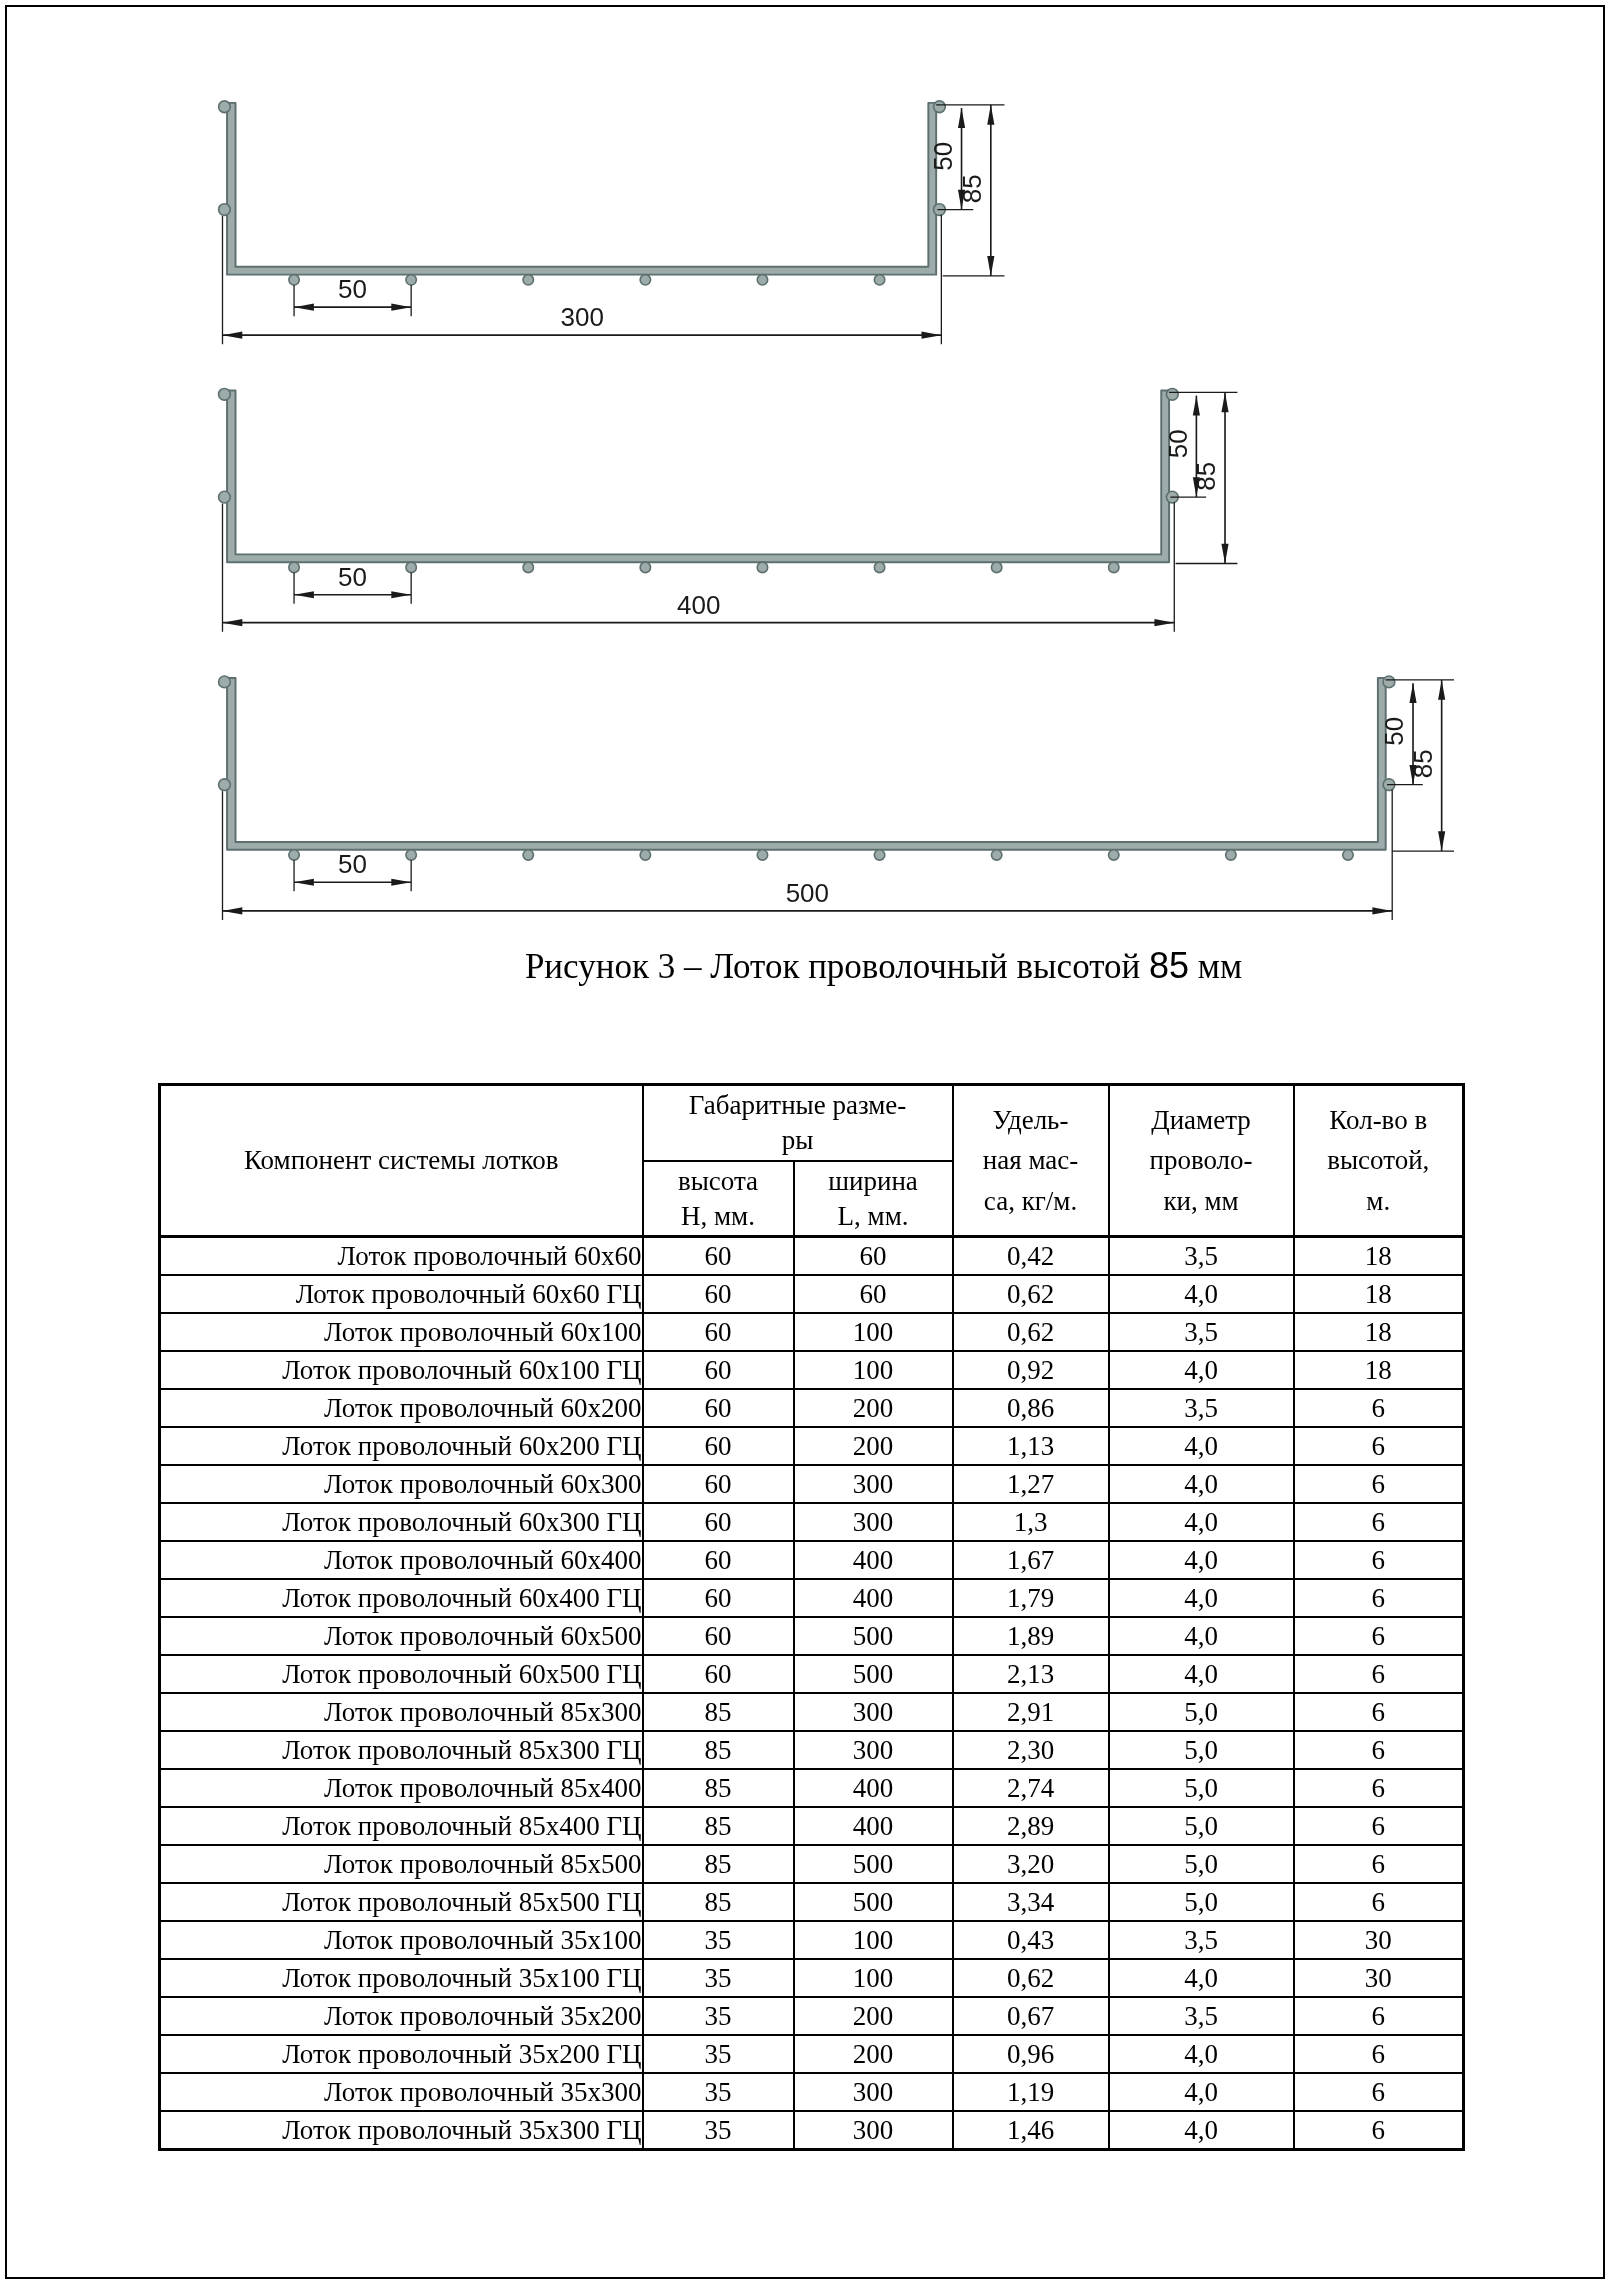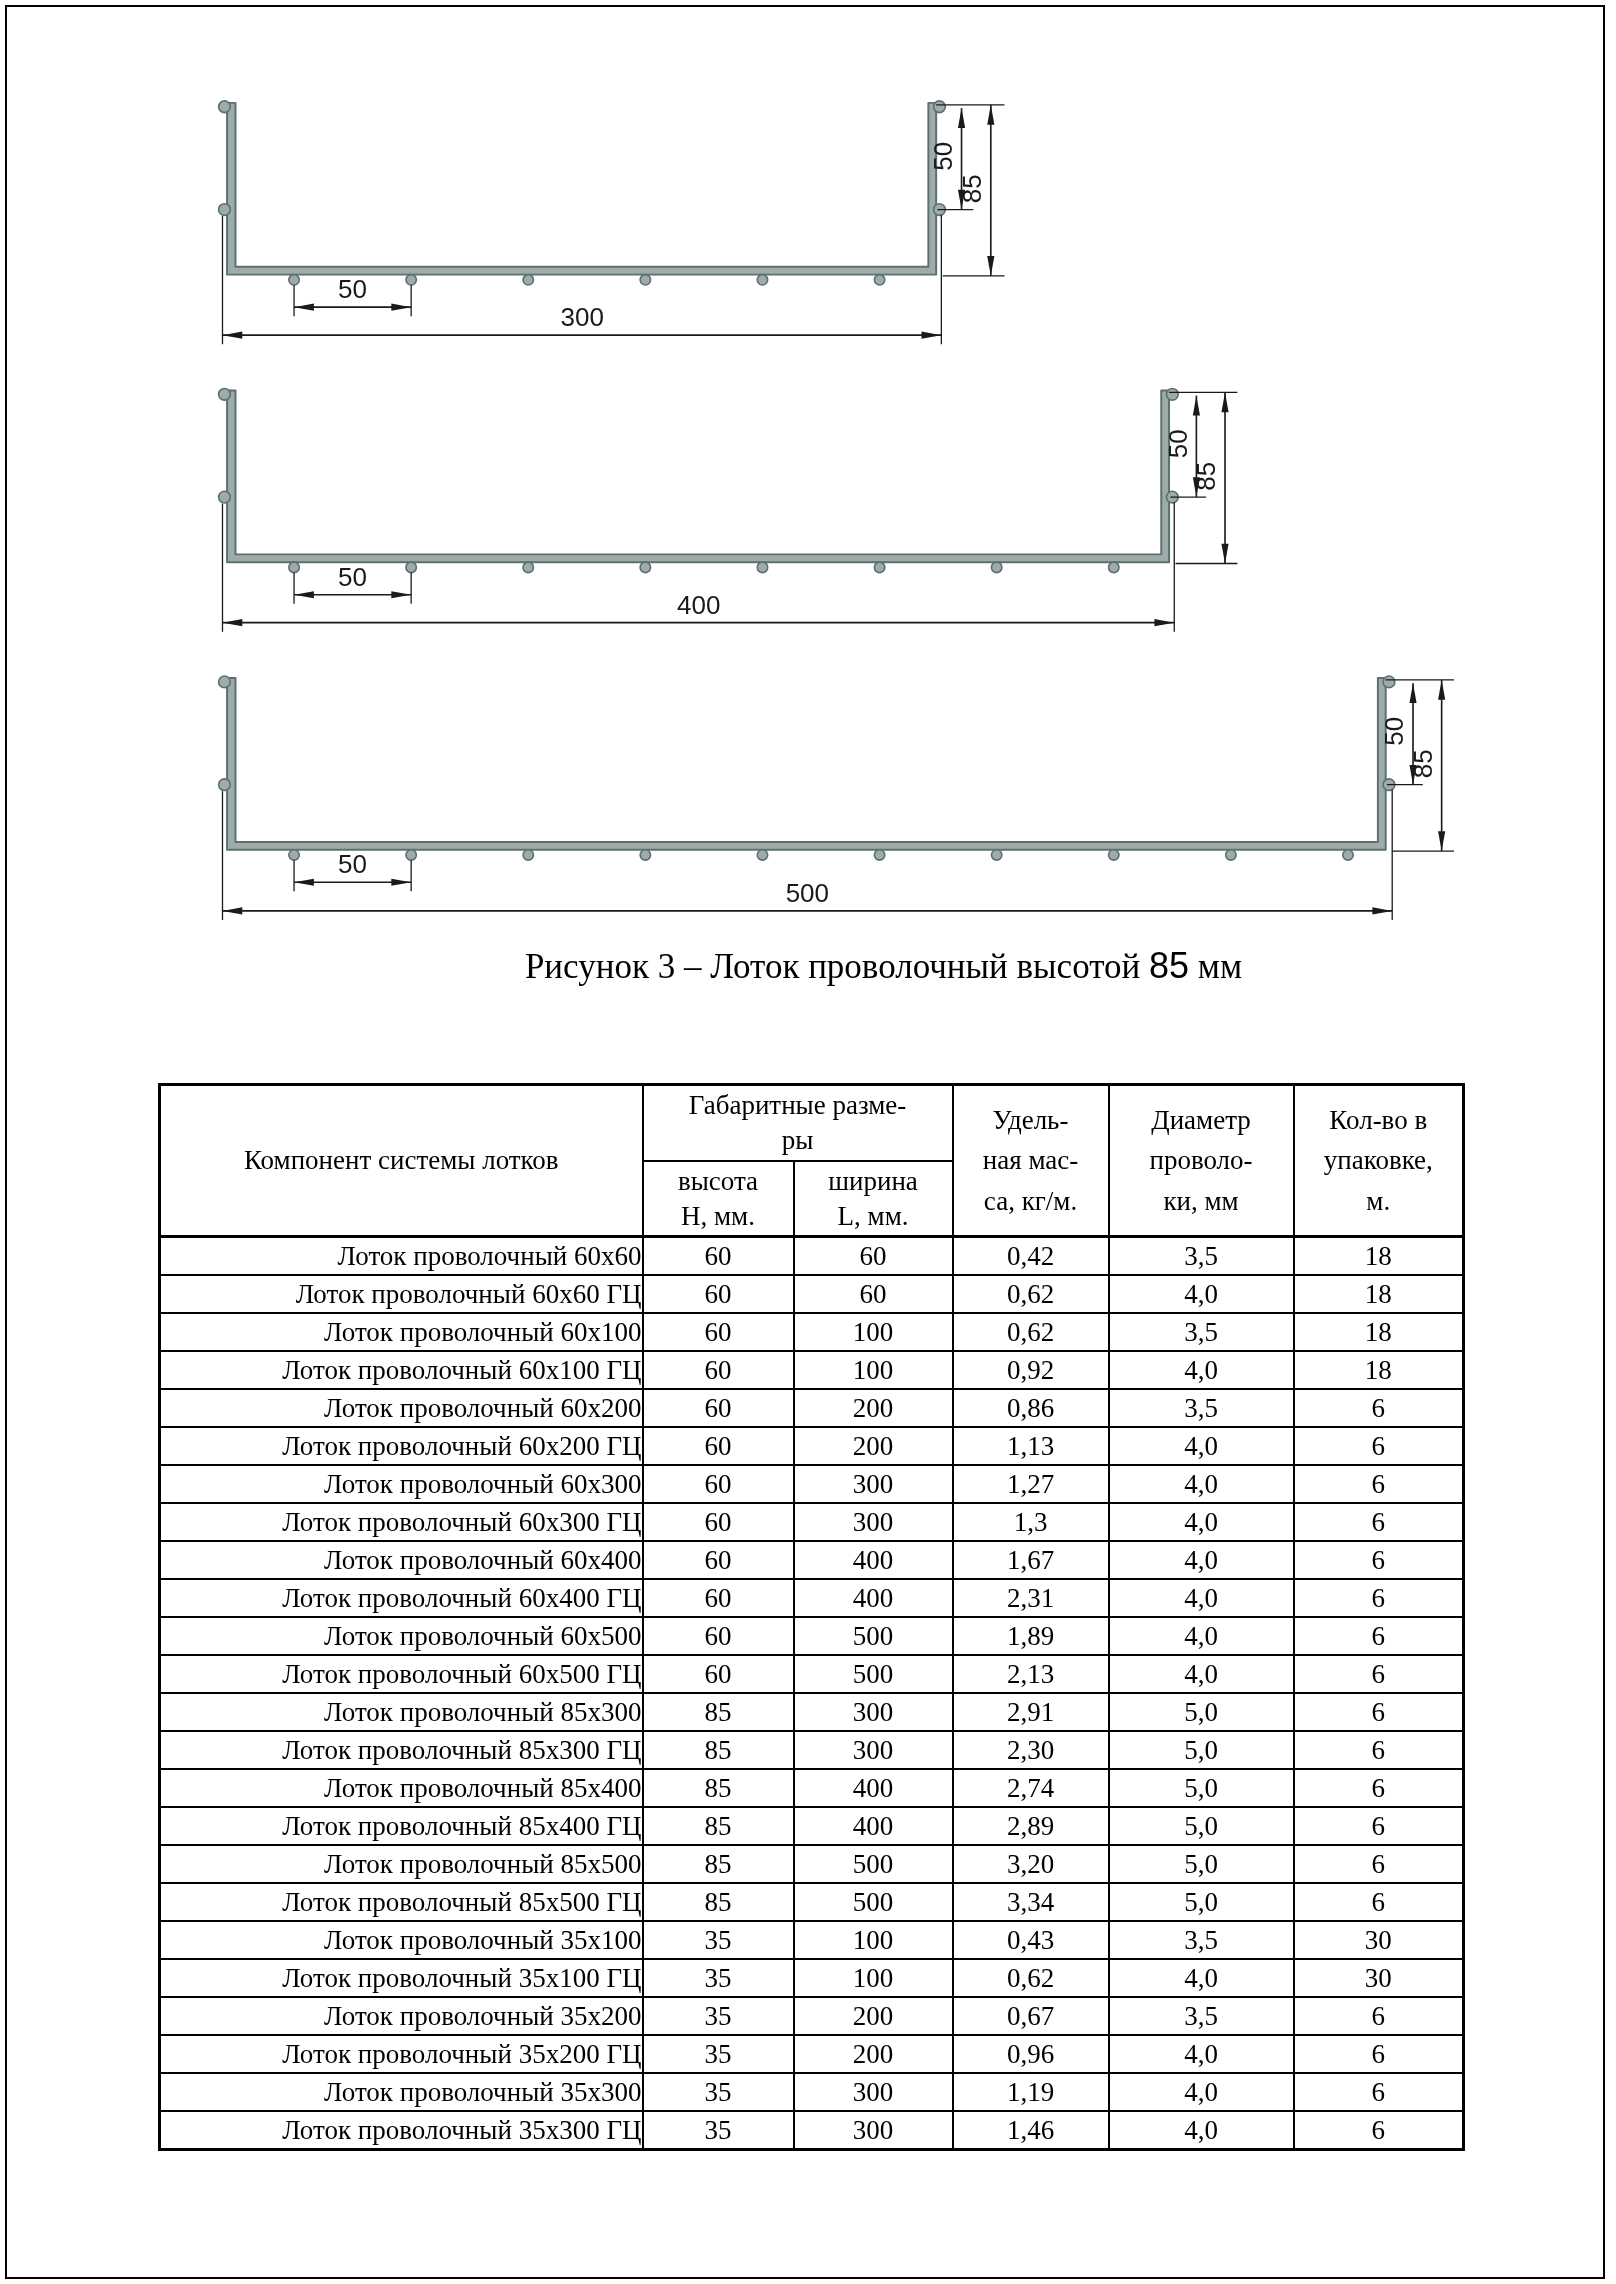--- a/index.html
+++ b/index.html
@@ -153,21 +153,21 @@
         <span>ная мас-</span>
         <span>са, кг/м.</span>
       </th>
       <th rowspan="2">
         <span>Диаметр</span>
         <span>проволо-</span>
         <span>ки, мм</span>
       </th>
       <th rowspan="2">
         <span>Кол-во в</span>
-        <span>упаковке,</span>
+        <span>высотой,</span>
         <span>м.</span>
       </th>
     </tr>
     <tr>
       <th class="h-sub">
         <span>высота</span>
         <span>Н, мм.</span>
       </th>
       <th class="h-sub">
         <span>ширина</span>
@@ -245,21 +245,21 @@
     <td>60</td>
     <td>400</td>
     <td>1,67</td>
     <td>4,0</td>
     <td>6</td>
   </tr>
       <tr>
     <td class="c-name">Лоток проволочный 60х400 ГЦ</td>
     <td>60</td>
     <td>400</td>
-    <td>2,31</td>
+    <td>1,79</td>
     <td>4,0</td>
     <td>6</td>
   </tr>
       <tr>
     <td class="c-name">Лоток проволочный 60х500</td>
     <td>60</td>
     <td>500</td>
     <td>1,89</td>
     <td>4,0</td>
     <td>6</td>

